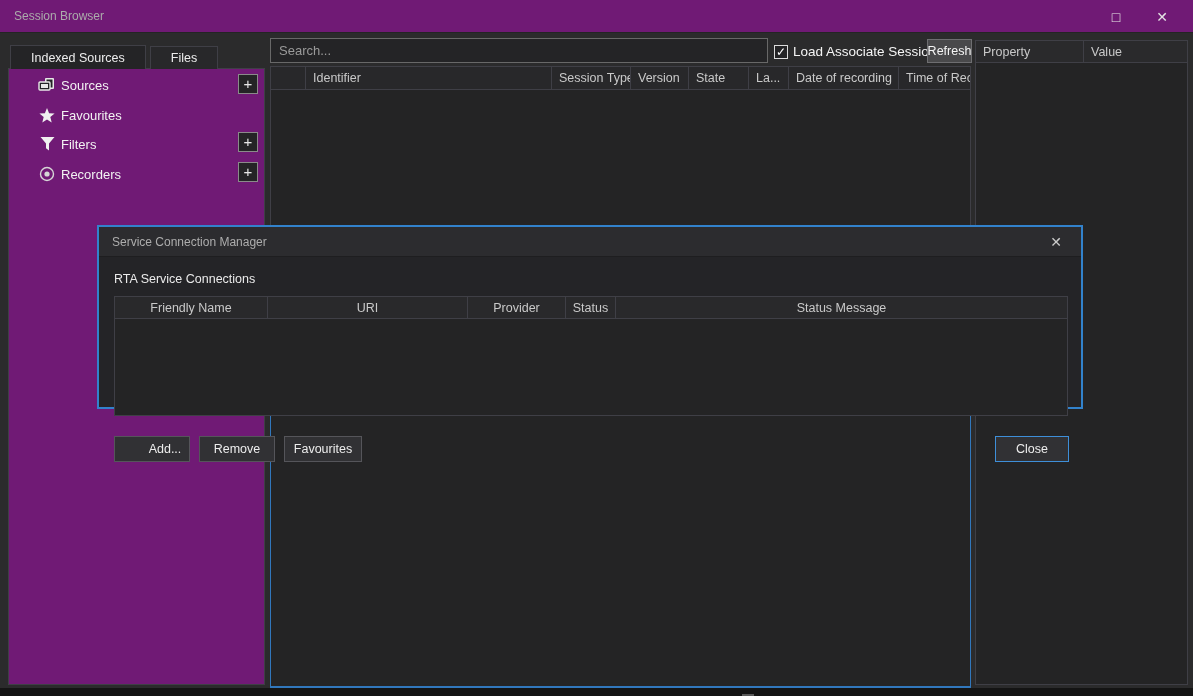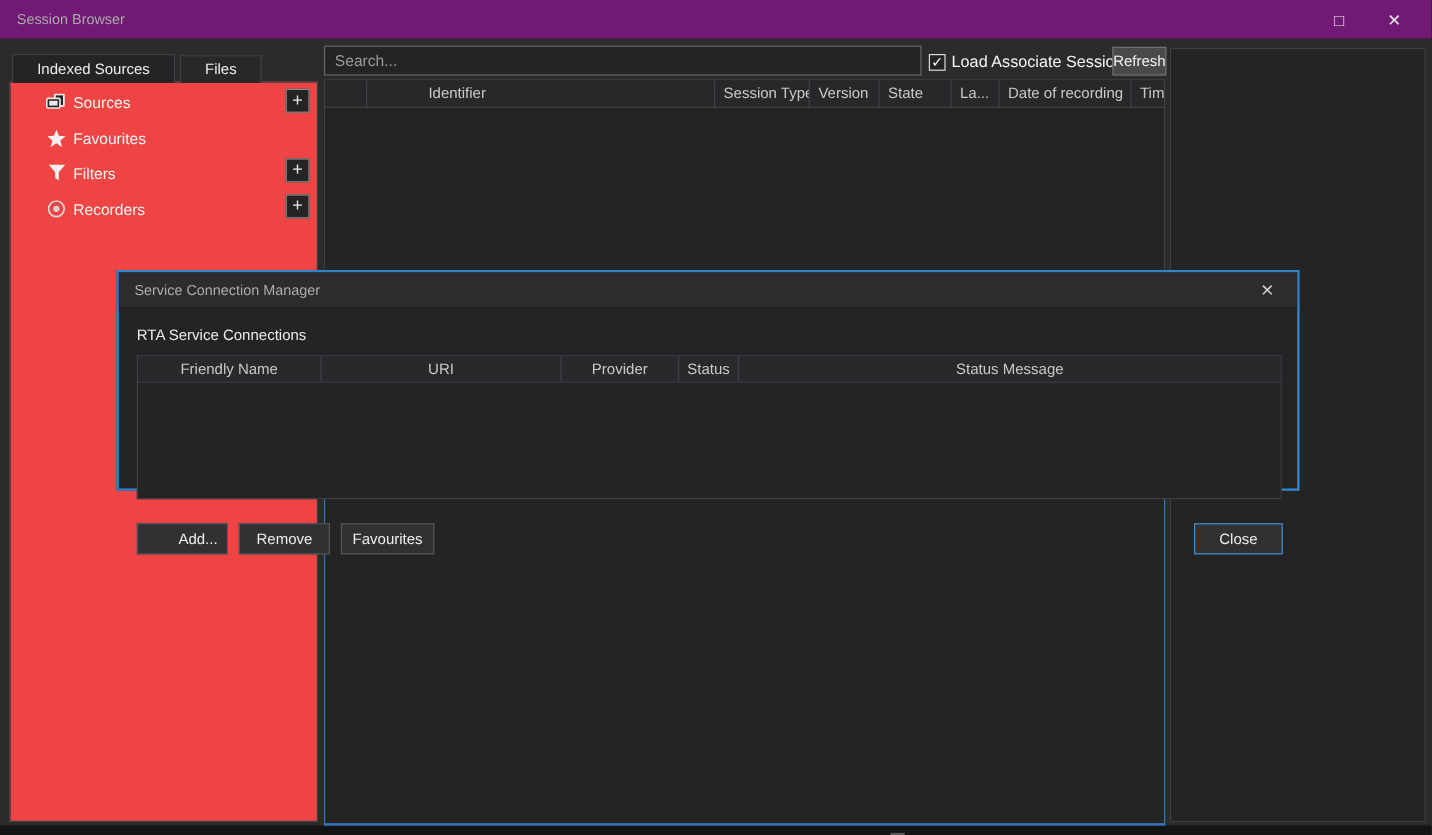--- a/index.html
+++ b/index.html
@@ -30,21 +30,21 @@
   .tab {
     font-size: 12.5px; color: #EDEDED; padding: 0 20px;
     display: flex; align-items: center;
     border: 1px solid #3F3F46;
   }
   .tab.active { height: 24px; background: #242426; border-bottom: none; }
   .tab.inactive { height: 23px; margin-top: 1px; margin-left: 4px; background: #28282A; border-bottom: none; }
 
   #sidebar-panel {
     left: 8px; top: 68px; width: 257px; height: 617px;
-    background: #ef4444; border: 1px solid #3F3F46; z-index: 1;
+    background: #701a75; border: 1px solid #3F3F46; z-index: 1;
   }
   .tree-item { position: absolute; left: 0; width: 100%; height: 20px; display: flex; align-items: center; }
   .tree-item .ticon { width: 20px; margin-left: 28px; display: flex; align-items: center; justify-content: center; }
   .tree-item .tlabel { margin-left: 4px; font-size: 13px; color: #F2F2F2; }
   .add-btn {
     position: absolute; right: 6px; width: 20px; height: 20px;
     border: 1px solid #8A8A8A; background: #242426;
     color: #E8E8E8; font-size: 15px; line-height: 18px; text-align: center;
   }
 
@@ -76,21 +76,21 @@
     background: #242425; border: 1px solid #3F3F46;
   }
   .hdr-row { display: flex; height: 23px; background: #28282A; border-bottom: 1px solid #3F3F46; }
   .hdr-cell {
     height: 100%; display: flex; align-items: center;
     font-size: 12.5px; color: #C9C9C9;
     border-right: 1px solid #3F3F46;
     padding: 0 7px; white-space: nowrap; overflow: hidden;
   }
   #session-table .c0 { width: 35px; padding: 0; }
-  #session-table .c1 { width: 246px; margin-left: 44px; }
+  #session-table .c1 { width: 246px; }
   #session-table .c2 { width: 79px; }
   #session-table .c3 { width: 58px; }
   #session-table .c4 { width: 60px; }
   #session-table .c5 { width: 40px; }
   #session-table .c6 { width: 110px; }
   #session-table .c7 { flex: 1; border-right: none; }
   .table-body { flex: 1; background: #242425; }
 
   
   #focus-rect {
@@ -251,20 +251,24 @@
     <div class="hdr-cell c5">La...</div>
     <div class="hdr-cell c6">Date of recording</div>
     <div class="hdr-cell c7">Time of Reco</div>
   </div>
   <div class="table-body"></div>
 </div>
 
 <div id="focus-rect" class="abs"></div>
 
 <div id="props-panel" class="abs" style="display:flex; flex-direction:column;">
+  <div class="hdr-row">
+    <div class="hdr-cell p0">Property</div>
+    <div class="hdr-cell p1">Value</div>
+  </div>
   <div class="table-body"></div>
 </div>
 
 <div id="bottom-strip" class="abs"></div>
 <div id="bottom-grip" class="abs"></div>
 
 <div id="dialog" class="abs">
   <div id="dialog-titlebar">
     <span class="dtitle">Service Connection Manager</span>
   </div>

